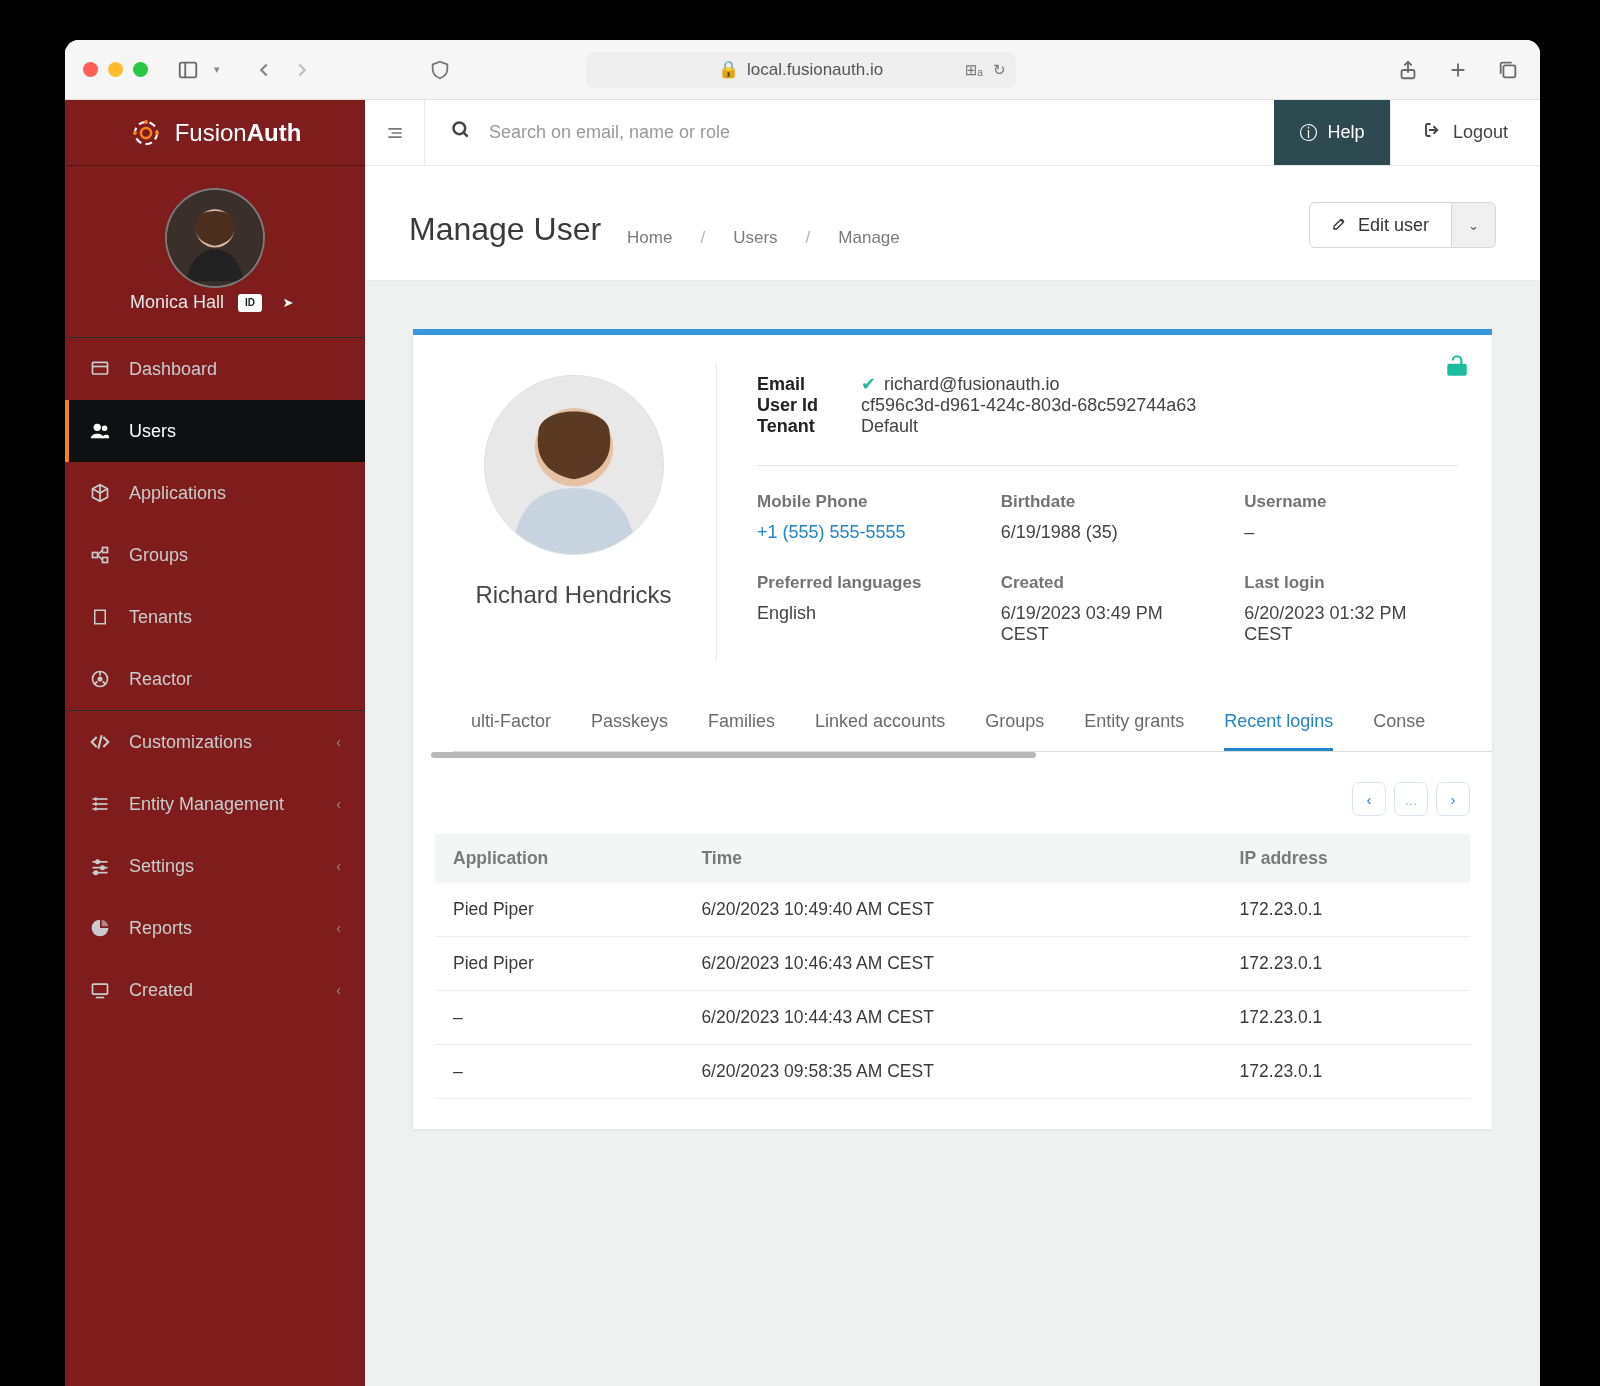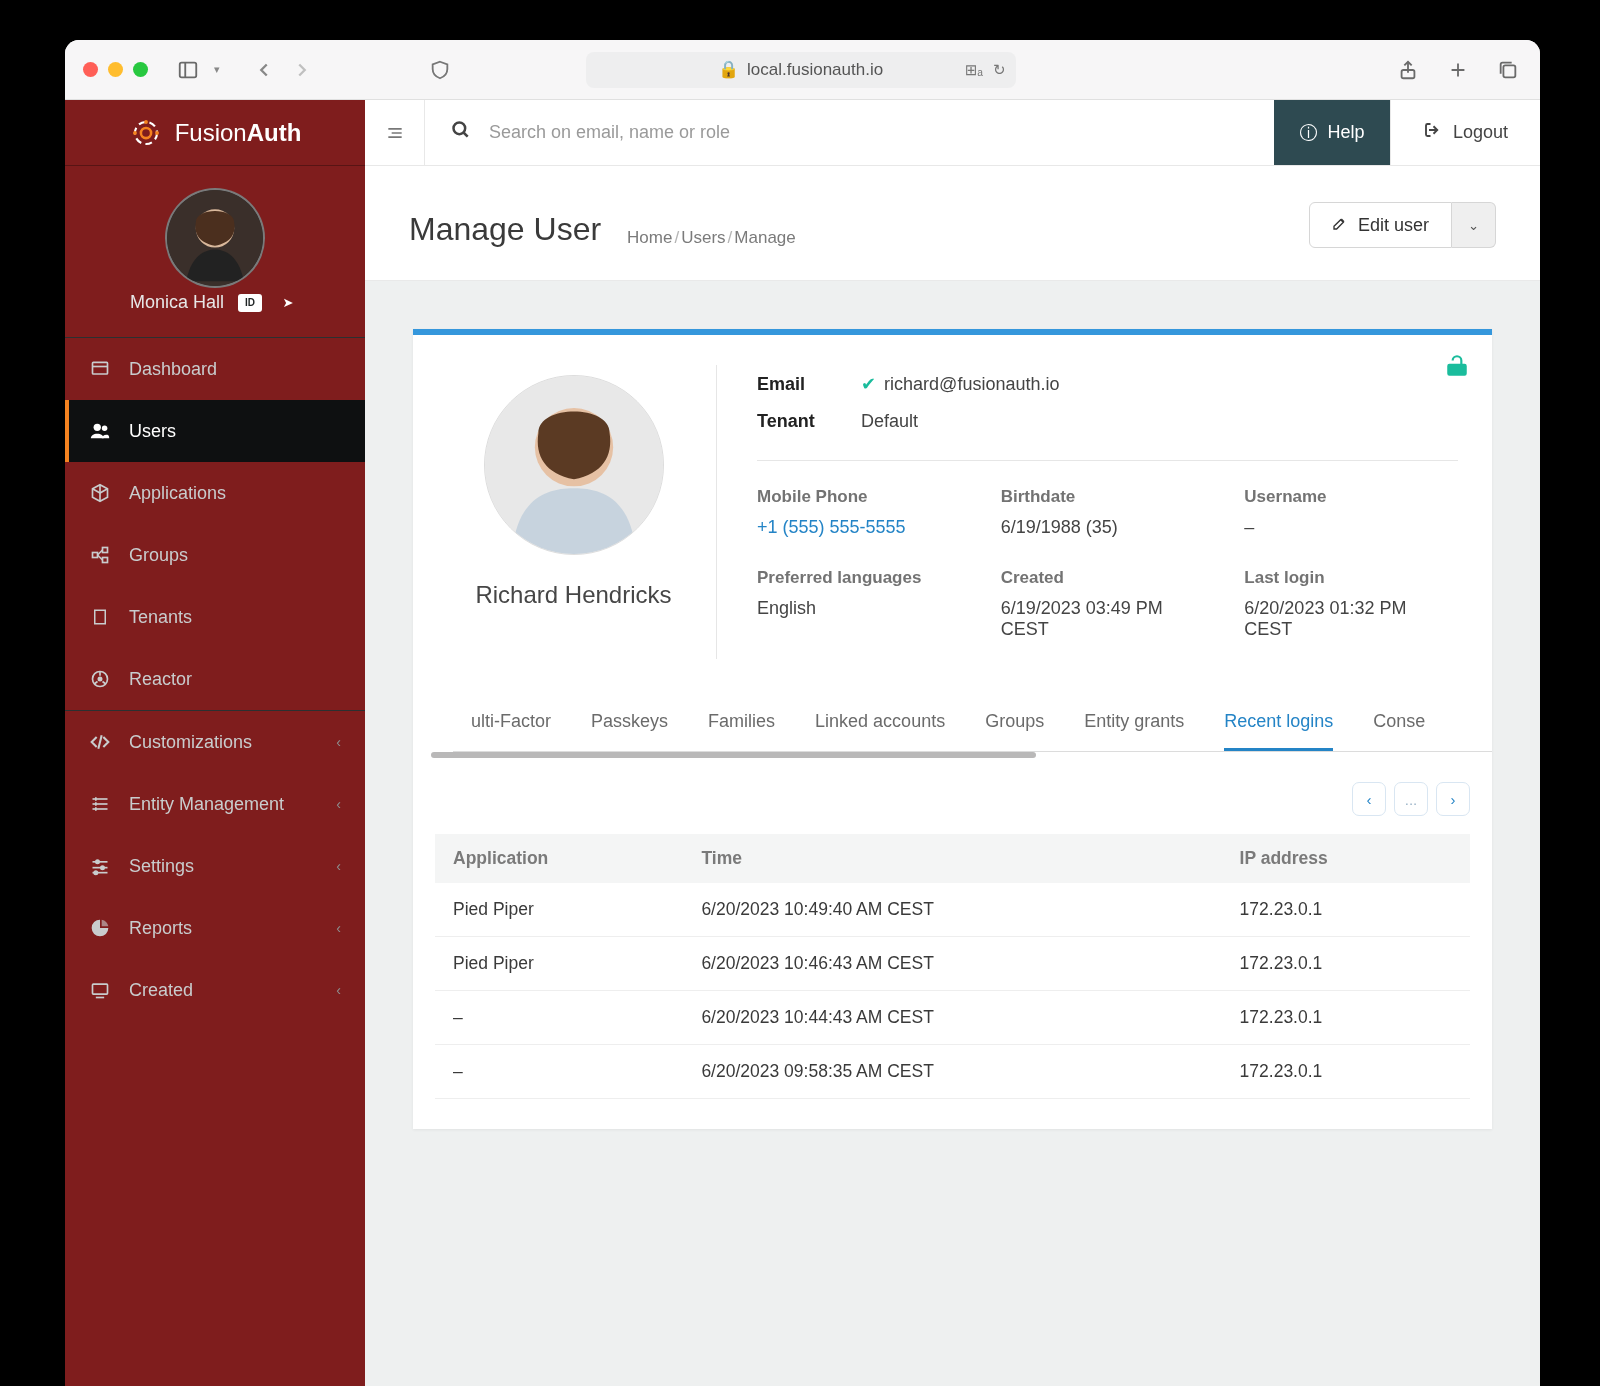--- a/index.html
+++ b/index.html
@@ -167,21 +167,21 @@
     cursor:pointer;
   }
   .page-header {
     padding: 36px 44px 32px;
     display:flex;
     align-items:flex-end;
     gap:26px;
     border-bottom:1px solid #e9e9e9;
   }
   .page-title { font-size:32px; font-weight:400; color:#3a3a3a;}
-  .breadcrumb { display:flex; gap:2px; color:#7b7b7b; font-size:17px; }
+  .breadcrumb { display:flex; gap:28px; color:#7b7b7b; font-size:17px; }
   .breadcrumb .sep { color:#b5b5b5;}
   .page-actions { margin-left:auto; display:flex; }
   .btn {
     height:46px; padding:0 22px;
     border:1px solid #d6d6d6; background:#fff; color:#333;
     display:inline-flex; align-items:center; gap:10px;
     font-size:18px; border-radius:6px 0 0 6px;
     cursor:pointer;
   }
   .btn-drop {
@@ -216,21 +216,21 @@
     padding: 10px 16px 50px 0;
   }
   .user-photo {
     width: 180px; height:180px; border-radius:50%;
     border:1px solid #ddd; overflow:hidden; background:#eee;
     display:flex; align-items:center; justify-content:center;
   }
   .user-photo svg { width:100%; height:100%; }
   .user-name { margin-top:26px; font-size:24px; color:#464646; text-align:center;}
   .user-right { flex:1; padding-left: 40px;}
-  .kv-block { display:flex; flex-direction:column; gap:16px; padding: 8px 0 28px; border-bottom:1px solid #e6e6e6;}
+  .kv-block { display:flex; flex-direction:column; padding: 8px 0 28px; border-bottom:1px solid #e6e6e6;}
   .kv-row { display:flex; gap:24px; align-items:center; font-size:18px;}
   .kv-row .k { width:80px; font-weight:700; color:#222;}
   .kv-row .v { color:#444;}
   .check-ic { color:#1abc9c; font-size:18px; margin-right:8px;}
   .grid3 {
     display:grid;
     grid-template-columns: 1fr 1fr 1fr;
     gap: 30px 30px;
     padding: 26px 0 10px;
   }
@@ -594,20 +594,24 @@
               <div class="user-name">Richard Hendricks</div>
             </div>
 
             <div class="user-right">
               <div class="kv-block">
                 <div class="kv-row">
                   <span class="k">Email</span>
                   <span class="v"><span class="check-ic">✔</span><span>richard@fusionauth.io</span></span>
                 </div>
                 <div class="kv-row">
+                  <span class="k">User Id</span>
+                  <span class="v">cf596c3d-d961-424c-803d-68c592744a63</span>
+                </div>
+                <div class="kv-row">
                   <span class="k">Tenant</span>
                   <span class="v">Default</span>
                 </div>
               </div>
 
               <div class="grid3">
                 <div class="field">
                   <div class="flabel">Mobile Phone</div>
                   <div class="fval link">+1 (555) 555-5555</div>
                 </div>

